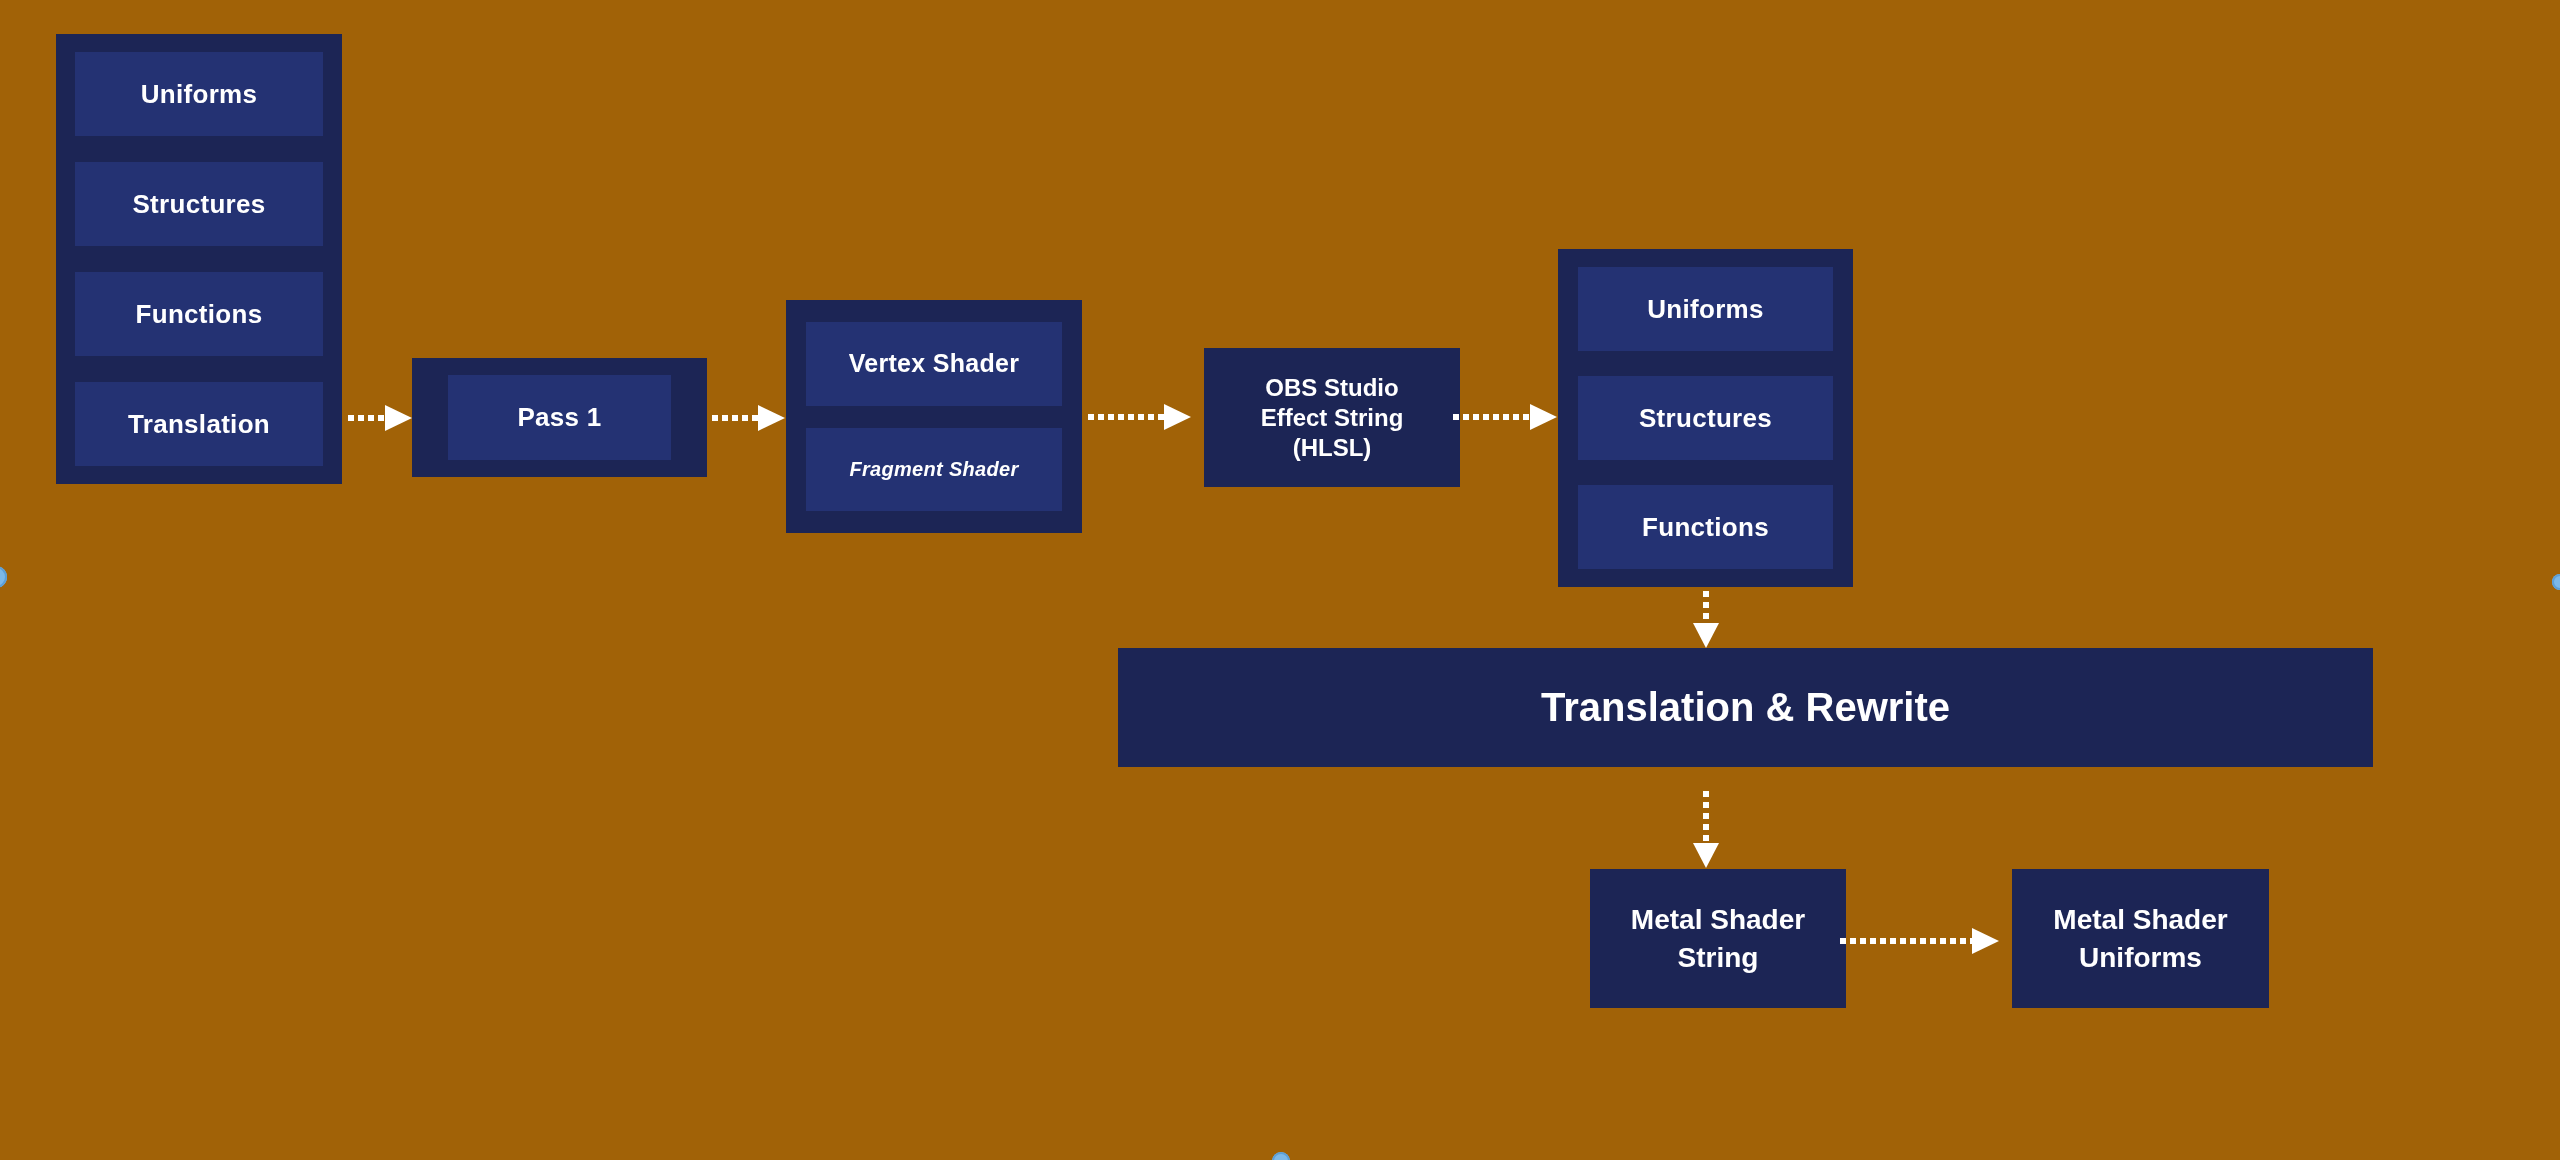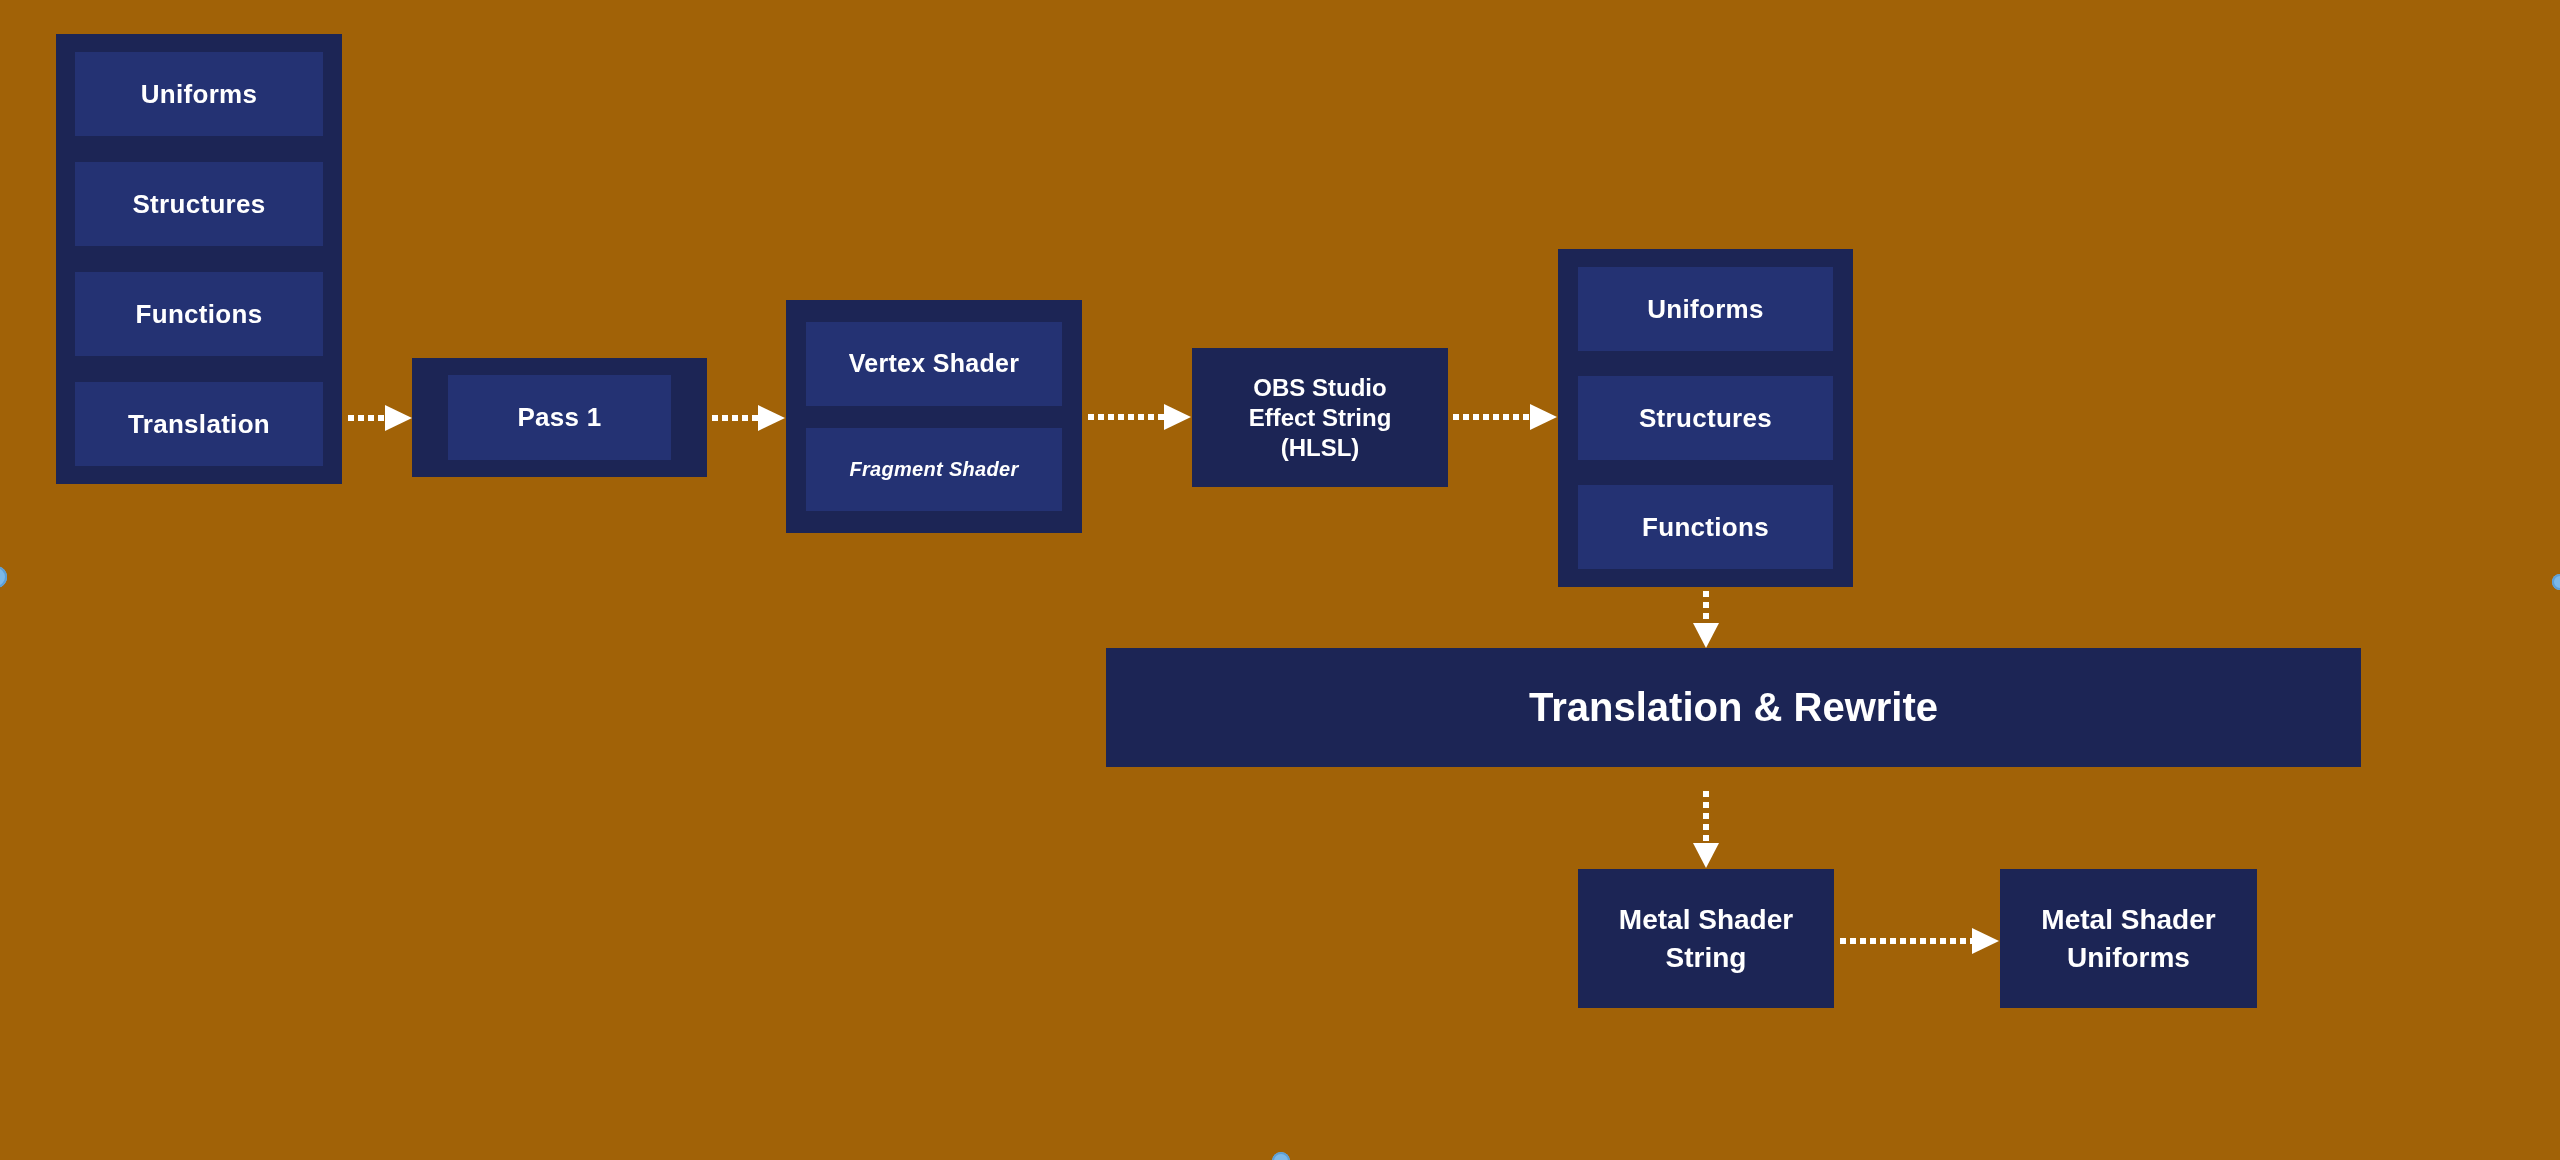--- a/index.html
+++ b/index.html
@@ -38,20 +38,21 @@
   
   .panel {
     position: absolute;
     background: #1c2555;
     display: flex;
     flex-direction: column;
     justify-content: center;
     text-align: center;
     font-weight: 700;
     box-sizing: border-box;
+    margin-left: 12px;
   }
   .panel .line { display: block; }
 
   .group-left   { left: 56px;   top: 34px;  width: 286px;  height: 450px; padding: 18px 19px; gap: 26px; }
   .group-left .box    { height: 84px; }
   .group-pass   { left: 412px;  top: 358px; width: 295px;  height: 119px; padding: 17px 36px; }
   .group-pass .box    { flex: 1; }
   .group-shader { left: 786px;  top: 300px; width: 296px;  height: 233px; padding: 22px 20px; gap: 22px; }
   .group-shader .box  { height: 84px; }
   .group-right  { left: 1558px; top: 249px; width: 295px;  height: 338px; padding: 18px 20px; gap: 25px; }

